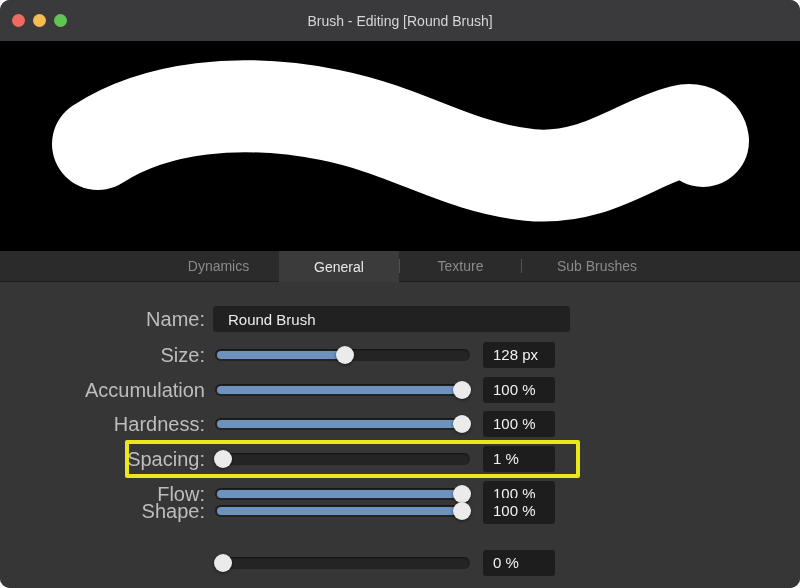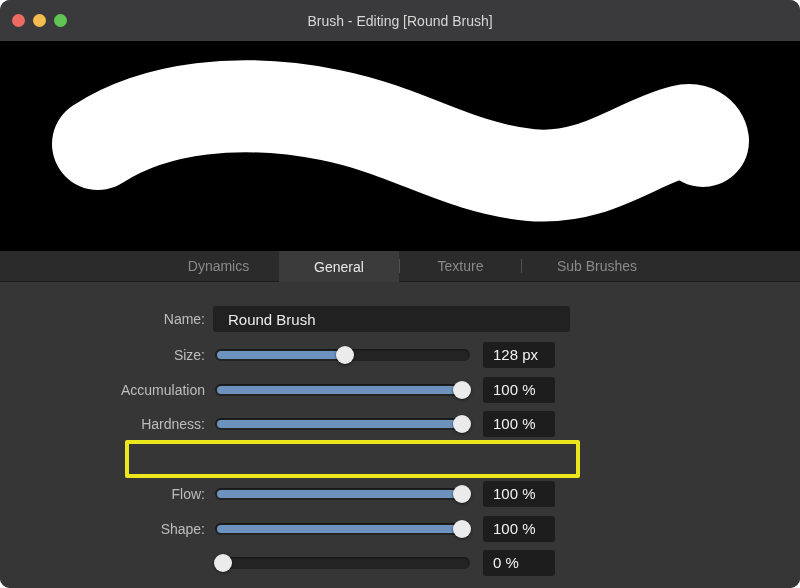--- a/index.html
+++ b/index.html
@@ -42,21 +42,21 @@
   .tab-general    { width: 120px; }
   .tab-dynamics   { width: 121px; }
   .tab-texture    { width: 121px; }
   .tab-subbrushes { width: 150px; }
   .tab.active { background: #3b3b3b; color: #e8e8e8; height: 31px; }
   .tab-sep { width: 1px; height: 14px; background: #525252; align-self: center; }
   
   .panel { position: relative; height: 306px; background: #363636; }
   .row-label {
     position: absolute; left: 45px; width: 160px;
-    text-align: right; color: #bdbdbd; font-size: 14px; line-height: 26px;
+    text-align: right; color: #bdbdbd; font-size: 20px; line-height: 26px;
     white-space: nowrap;
   }
   .name-input {
     position: absolute; left: 213px; top: 24px;
     width: 357px; height: 26px; box-sizing: border-box;
     background: #212121; border: none; border-radius: 3px;
     color: #ededed; font-size: 15px; padding: 0 15px;
     font-family: "Liberation Sans", "DejaVu Sans", sans-serif;
     outline: none;
   }
@@ -151,33 +151,43 @@
     <span class="row-label" style="top: 0px;">Hardness:</span>
     <div class="slider">
       <div class="track">
         <div class="fill" style="width: calc(97% - 4px);"></div>
       </div>
       <div class="thumb" style="left: calc(97% - 9px);"></div>
     </div>
     <div class="value-box">100 %</div>
   </div>
 
+  <div class="slider-row" style="top: 164px;">
+    <span class="row-label" style="top: 0px;">Spacing:</span>
+    <div class="slider">
+      <div class="track">
+        <div class="fill" style="width: calc(3% - 4px);"></div>
+      </div>
+      <div class="thumb" style="left: calc(3% - 9px);"></div>
+    </div>
+    <div class="value-box">1 %</div>
+  </div>
 
   <div class="slider-row" style="top: 199px;">
     <span class="row-label" style="top: 0px;">Flow:</span>
     <div class="slider">
       <div class="track">
         <div class="fill" style="width: calc(97% - 4px);"></div>
       </div>
       <div class="thumb" style="left: calc(97% - 9px);"></div>
     </div>
     <div class="value-box">100 %</div>
   </div>
 
-  <div class="slider-row" style="top: 234px;">
+  <div class="slider-row" style="top: 216px;">
     <span class="row-label" style="top: 0px;">Shape:</span>
     <div class="slider">
       <div class="track">
         <div class="fill" style="width: calc(97% - 4px);"></div>
       </div>
       <div class="thumb" style="left: calc(97% - 9px);"></div>
     </div>
     <div class="value-box">100 %</div>
   </div>
 

